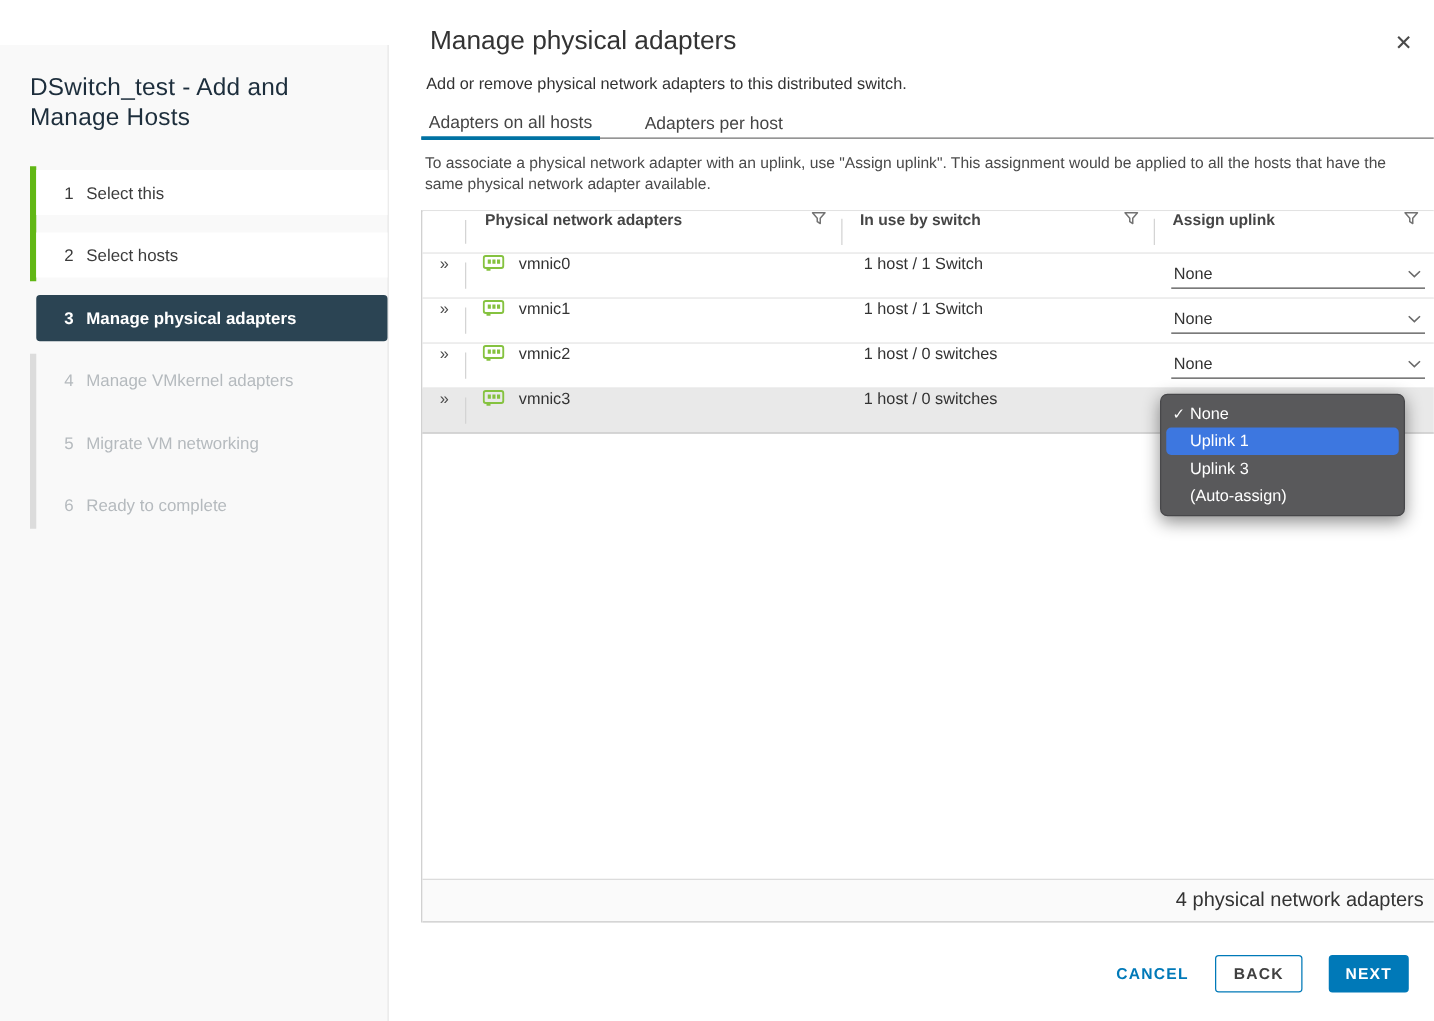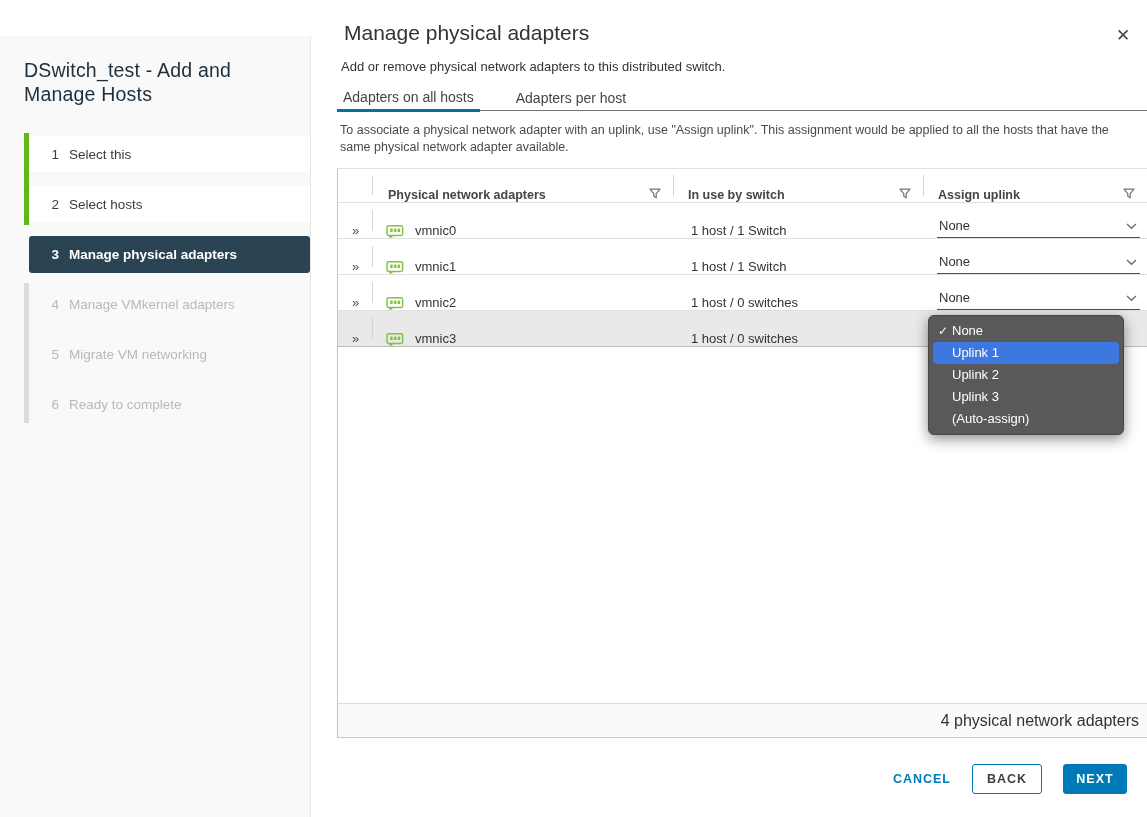--- a/index.html
+++ b/index.html
@@ -48,21 +48,21 @@
   .note { position:absolute; top:122px; left:28px; width:800px;
           font-size:12.5px; line-height:16.5px; color:#4a4a4a; }
 
   
   .grid { position:absolute; top:168px; left:25px; right:0;
           border-left:1px solid #c2c2c2; border-top:1px solid #e2e2e2; }
   .trow { display:flex; height:36px; border-bottom:1px solid #e0e0e0;
           background:#fff; font-size:13px; color:#333; align-items:stretch; }
   .trow.thead { height:34px; font-size:12.5px; font-weight:700; color:#454545; }
   .trow.selected { background:#e9e9e9; border-bottom-color:#bdbdbd; }
-  .cell { display:flex; align-items:flex-end; }
+  .cell { display:flex; align-items:flex-start; }
   .c-expand { flex:0 0 35px; justify-content:center; position:relative;
               color:#4d4d4d; font-size:13px; }
   .c-expand::after { content:""; position:absolute; right:0; top:7px; bottom:7px;
                      width:1px; background:#d4d4d4; }
   .c-phys  { flex:0 0 300px; padding-left:13px; }
   .c-phys .nic { margin-right:11px; display:flex; }
   .c-inuse { flex:0 0 250px; padding-left:18px; }
   .c-assign{ flex:1 1 auto; padding:0 7px 0 14px; }
   .thead .c-phys, .thead .c-inuse, .thead .c-assign
          { justify-content:space-between; padding-right:12px; position:relative; }
@@ -286,23 +286,20 @@
 
   <div class="dropdown">
     <div class="dd-item">
       <span class="check">✓</span>
       <span>None</span>
     </div>
     <div class="dd-item highlighted">
       <span>Uplink 1</span>
     </div>
     <div class="dd-item">
-      <span>Uplink 2</span>
-    </div>
-    <div class="dd-item">
       <span>Uplink 3</span>
     </div>
     <div class="dd-item">
       <span>(Auto-assign)</span>
     </div>
   </div>
 
   <div class="actions">
     <button class="btn-cancel">CANCEL</button>
     <button class="btn-back">BACK</button>

